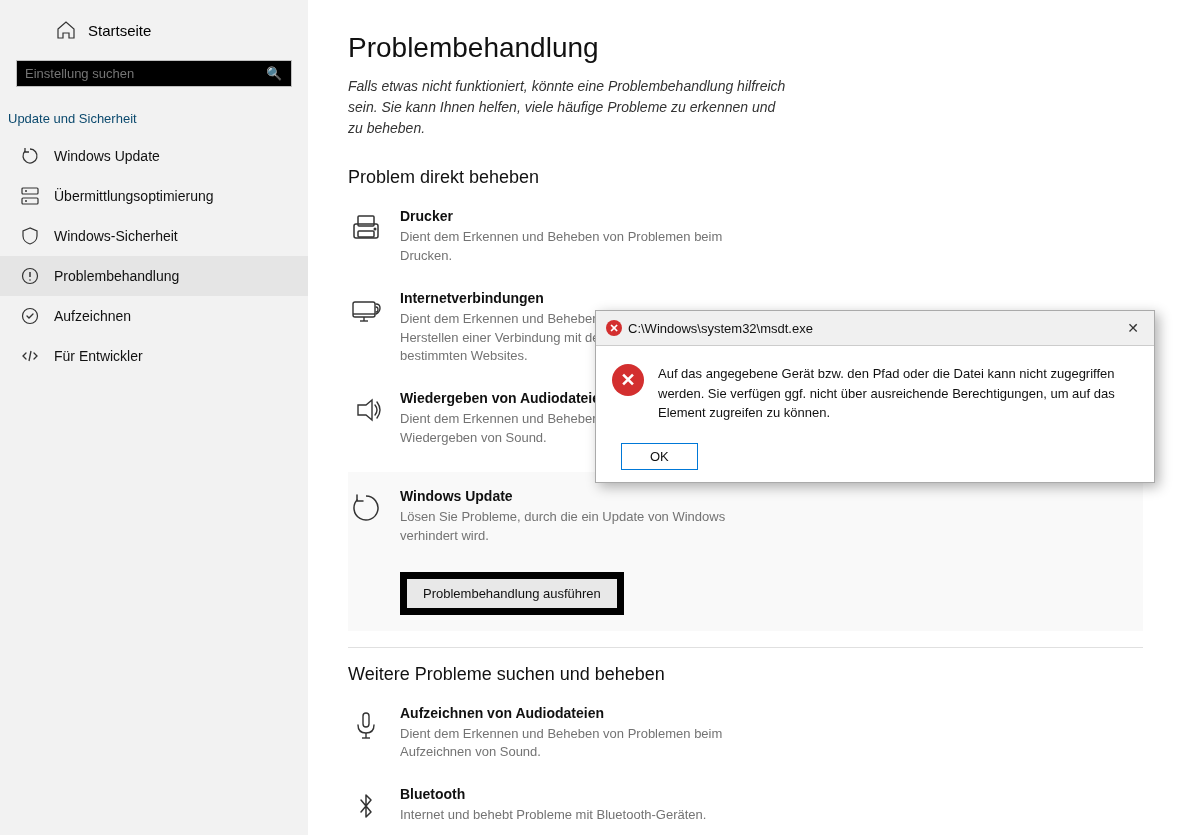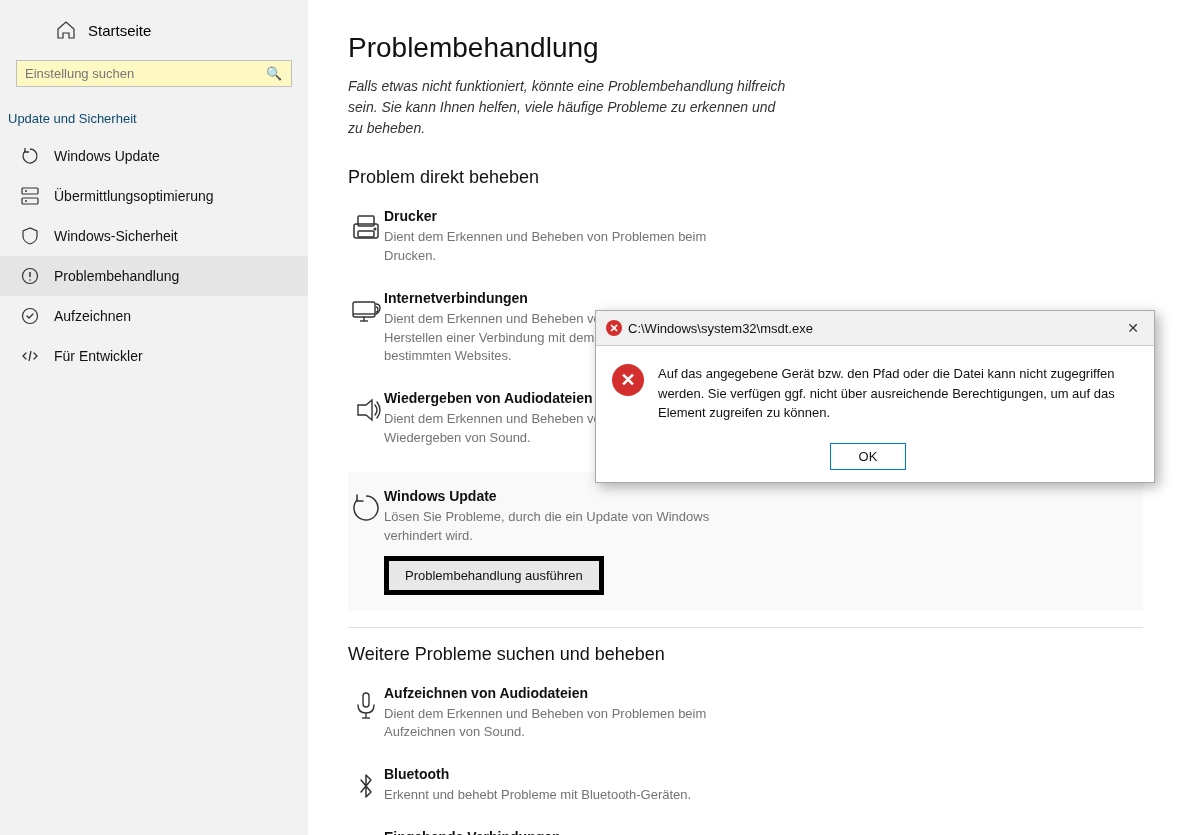--- a/index.html
+++ b/index.html
@@ -31,21 +31,21 @@
       font-size: 15px;
       cursor: pointer;
       margin-left: 36px;
     }
 
     .search-box {
       margin: 4px 16px 16px 16px;
       display: flex;
       align-items: center;
       border: 1px solid #c0c0c0;
-      background: #fef9c3;
+      background: #000000;
       padding: 5px 8px;
     }
 
     .search-box input {
       border: none;
       outline: none;
       flex: 1;
       font-size: 13px;
       color: #888;
       background: transparent;
@@ -114,20 +114,21 @@
       font-size: 18px;
       font-weight: 400;
       color: #111;
       margin-bottom: 20px;
       margin-top: 16px;
     }
 
     .troubleshoot-item {
       display: flex;
       align-items: flex-start;
+      gap: 16px;
       margin-bottom: 24px;
     }
 
     .item-icon {
       width: 36px;
       height: 36px;
       display: flex;
       align-items: center;
       justify-content: center;
       flex-shrink: 0;
@@ -144,26 +145,26 @@
     .item-text p {
       font-size: 13px;
       color: #737373;
       line-height: 1.45;
       max-width: 360px;
     }
 
     .run-button {
       display: inline-block;
       background: #e8e8e8;
-      border: 5px solid #000000;
+      border: 7px solid #000000;
       padding: 7px 16px;
       font-size: 13px;
       cursor: pointer;
       color: #111;
-      margin-top: 10px;
+      margin-top: 26px;
     }
 
     .selected-section {
       background: #f9f9f9;
       border: none;
       padding: 16px 0;
       margin-bottom: 8px;
     }
 
     .divider {
@@ -242,23 +243,23 @@
       font-weight: bold;
     }
 
     .dialog-message {
       font-size: 13px;
       color: #111;
       line-height: 1.5;
     }
 
     .dialog-footer {
-      padding: 8px 14px 12px 0;
-      display: flex;
-      justify-content: center;
+      padding: 8px 14px 12px 25px;
+      display: flex;
+      justify-content: flex-start;
     }
 
     .dialog-ok-btn {
       background: white;
       border: 1px solid #0078d7;
       padding: 5px 28px;
       font-size: 13px;
       color: #111;
       cursor: pointer;
     }
@@ -434,21 +435,21 @@
   </div>
 
   <div class="troubleshoot-item">
     <div class="item-icon">
       <svg width="32" height="32" viewBox="0 0 32 32">
         <polyline points="11,10 21,22 16,27 16,5 21,10 11,22" stroke="#333" stroke-width="1.5" fill="none" stroke-linecap="round" stroke-linejoin="round"></polyline>
       </svg>
     </div>
     <div class="item-text">
       <h3>Bluetooth</h3>
-      <p>Erkennt und behebt Probleme mit Bluetooth-Geräten.</p>
+      <p>Internet und behebt Probleme mit Bluetooth-Geräten.</p>
     </div>
   </div>
 
   <div class="troubleshoot-item">
     <div class="item-icon">
       <svg width="32" height="32" viewBox="0 0 32 32">
         <circle cx="16" cy="16" r="3" stroke="#333" stroke-width="1.4" fill="none"></circle>
         <path d="M8 16 Q8 8 16 4" stroke="#333" stroke-width="1.3" fill="none" stroke-linecap="round"></path>
         <path d="M24 16 Q24 8 16 4" stroke="#333" stroke-width="1.3" fill="none" stroke-linecap="round"></path>
         <path d="M8 16 Q8 24 16 28" stroke="#333" stroke-width="1.3" fill="none" stroke-linecap="round"></path>

